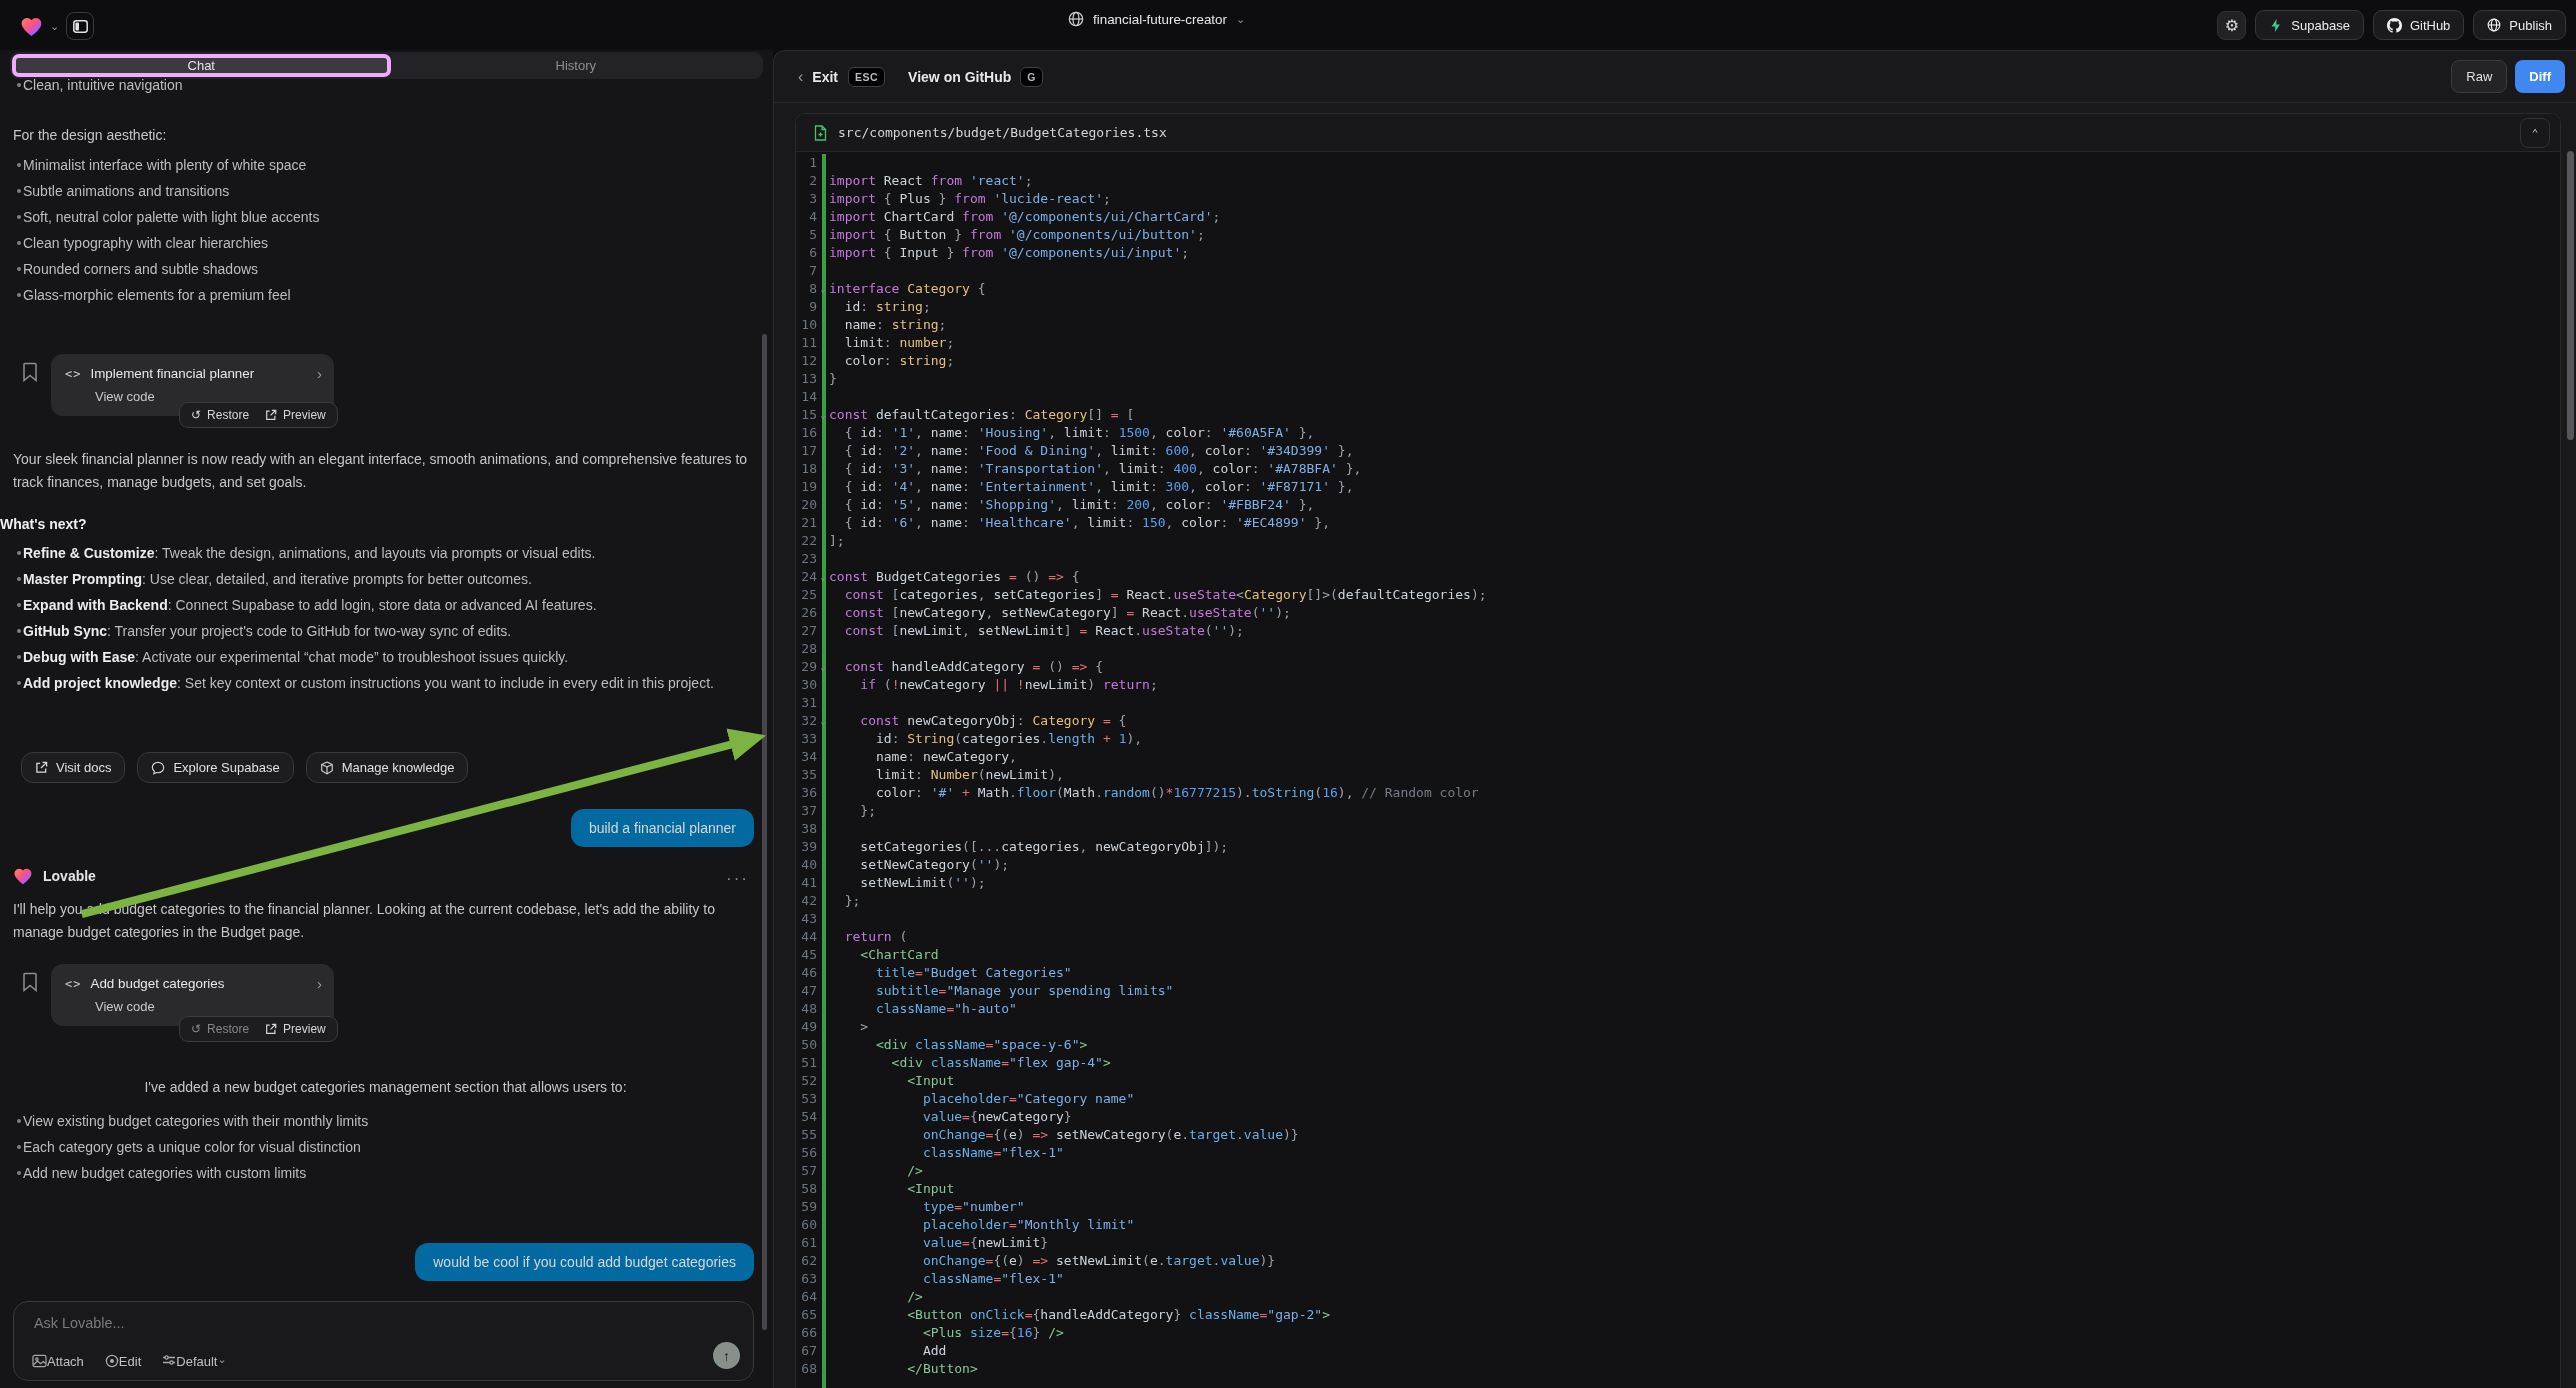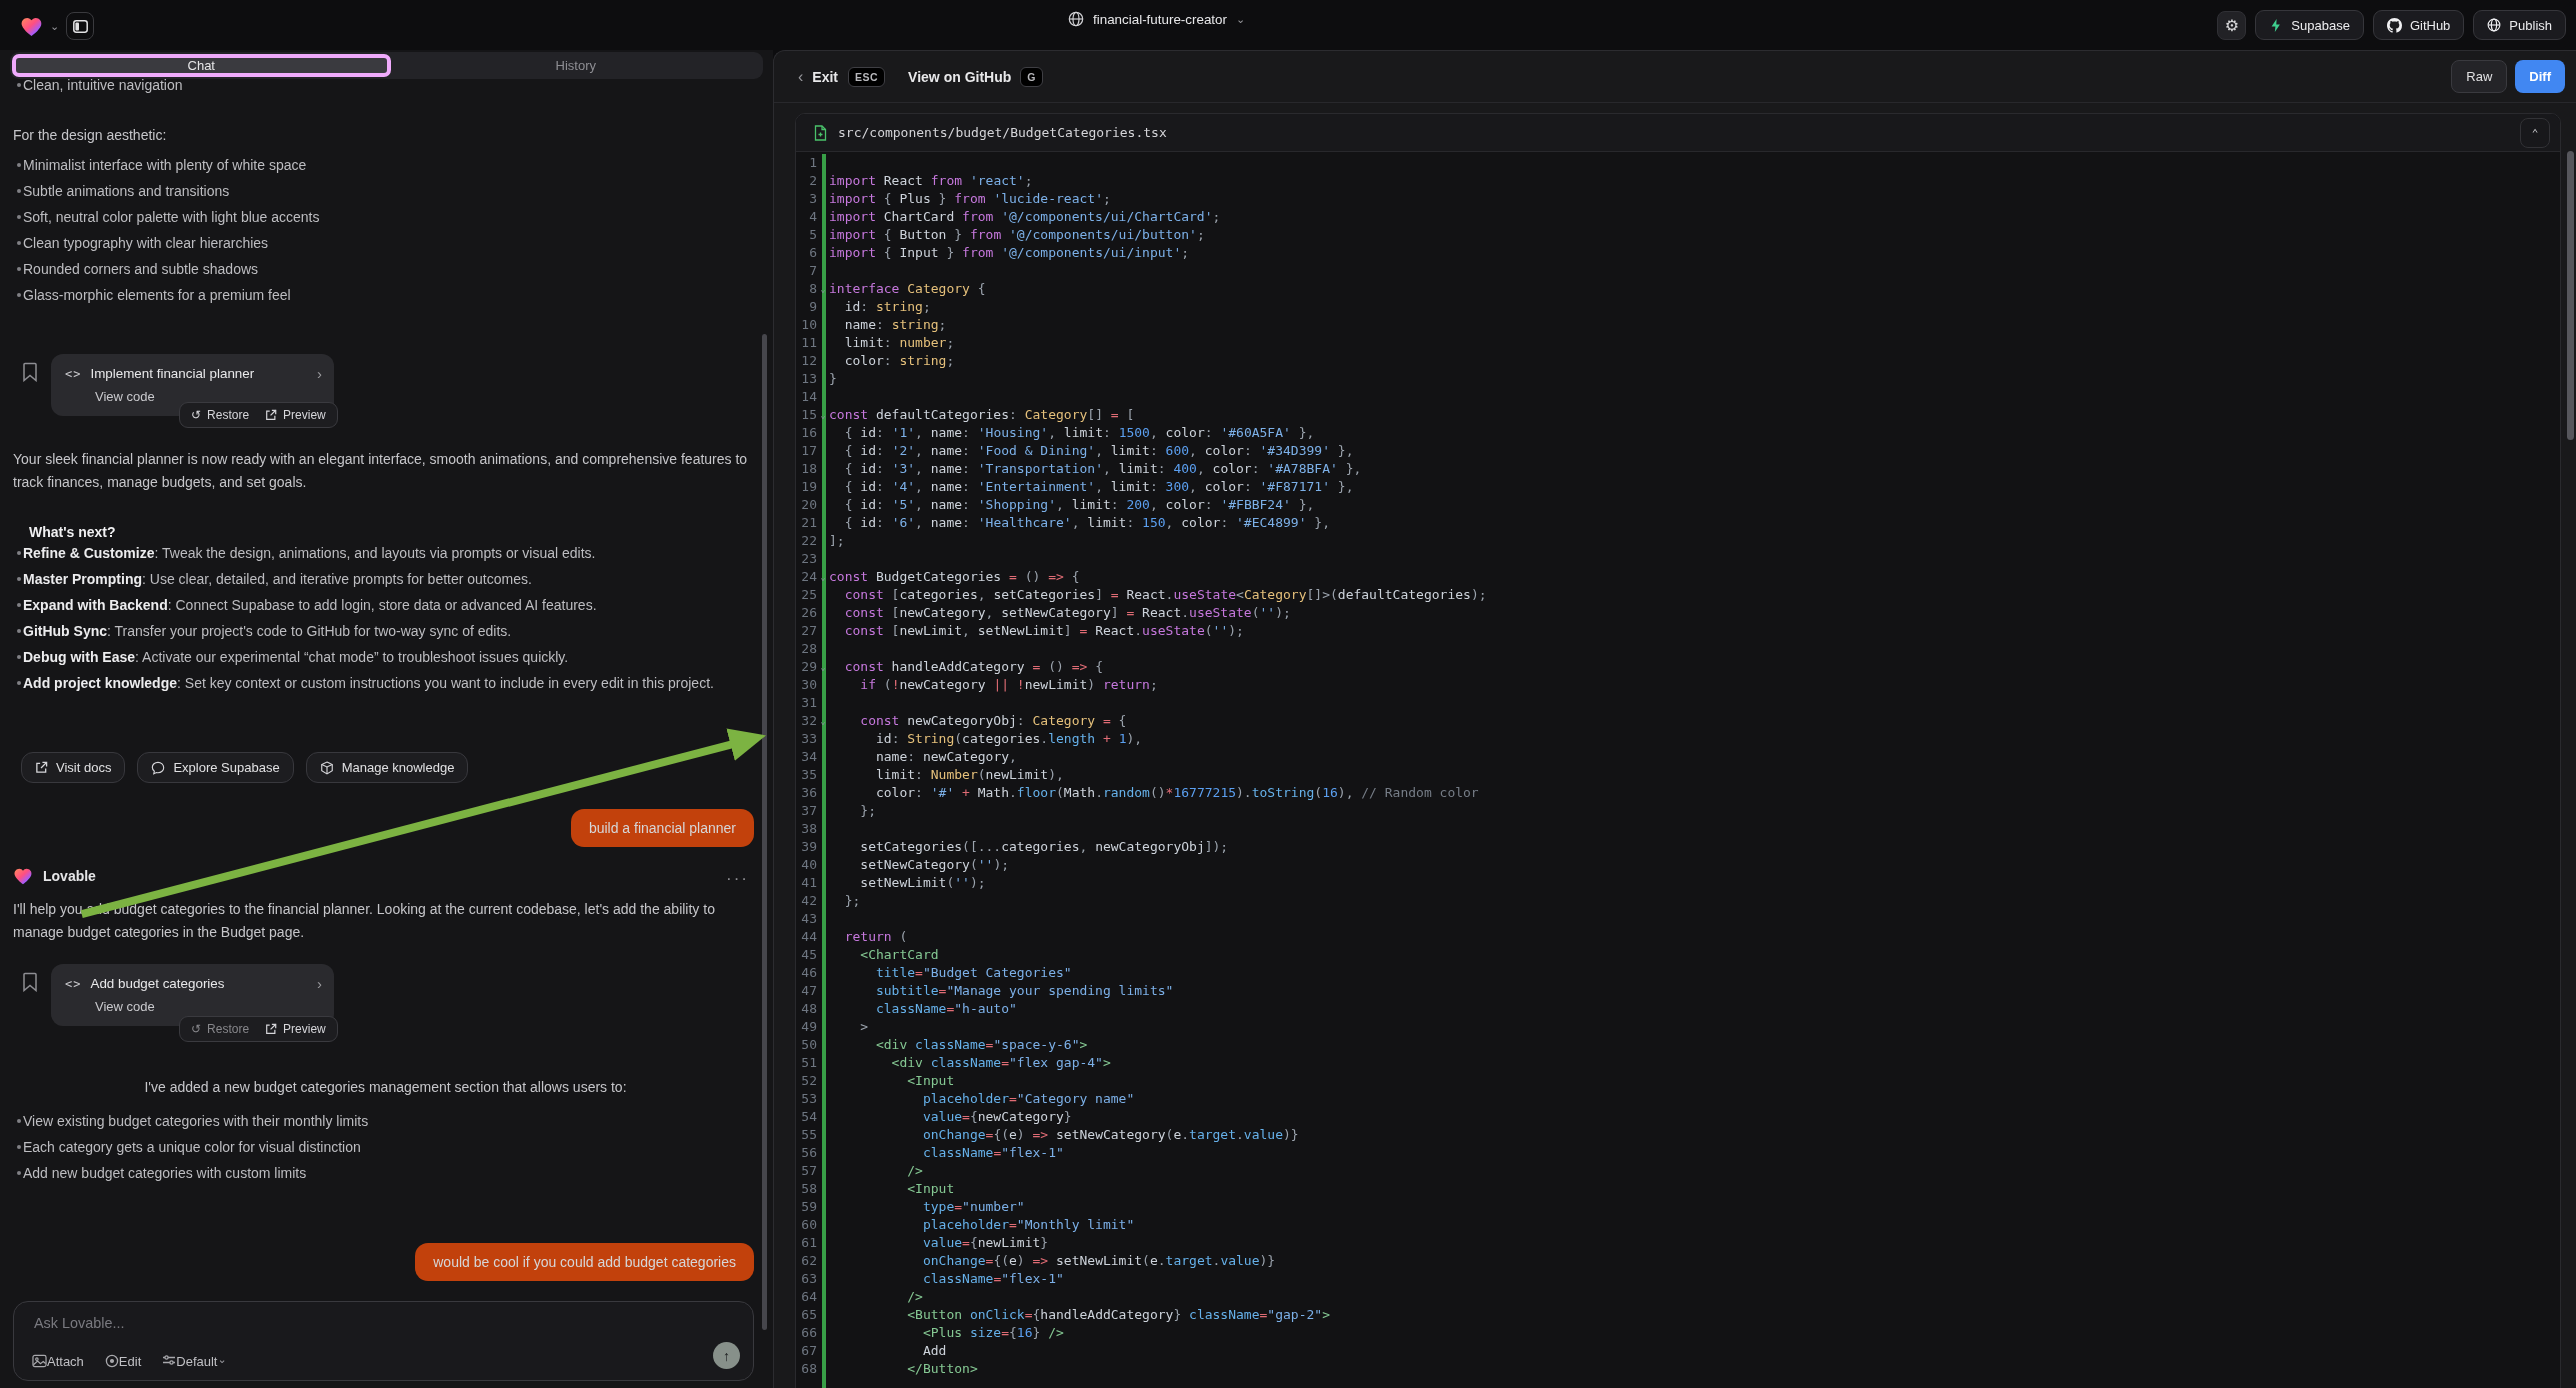--- a/index.html
+++ b/index.html
@@ -44,21 +44,21 @@
   .pill { position:absolute; height:26px; display:flex; align-items:center; gap:16px;
     background:#1d1d20; border:1px solid #3a3a3f; border-radius:9px; padding:0 11px;
     font-size:12px; color:#d6d6da; z-index:3;}
   .pill .it { display:flex; align-items:center; gap:6px;}
   .pill .muted { color:#87878b; }
 
   .actions { position:absolute; display:flex; gap:12px;}
   .act-btn { height:31px; display:flex; align-items:center; gap:8px; padding:0 13px;
     background:#1d1d20; border:1px solid #38383d; border-radius:12px; color:#e0e0e2; font-size:13px;}
 
-  .bubble { position:absolute; right:19px; background:#c2410c; border-radius:13px;
+  .bubble { position:absolute; right:19px; background:#0369a1; border-radius:13px;
     padding:11px 18px; color:#d6d6d8; font-size:14px; white-space:nowrap;}
 
   .lov-row { position:absolute; display:flex; align-items:center; gap:10px; color:#e6e6e8; font-size:14px; font-weight:600;}
   .dots { position:absolute; color:#8e8e93; font-size:17px; letter-spacing:2px;}
 
   #composer { position:absolute; left:13px; top:1251px; width:741px; height:80px;
     background:#19191c; border:1px solid #39393e; border-radius:15px;}
   #composer .ph { position:absolute; left:20px; top:13px; color:#7a7a80; font-size:14.4px;}
   .comp-row { position:absolute; left:18px; bottom:11px; display:flex; align-items:center; gap:21px;
     color:#c0c0c4; font-size:13px;}
@@ -244,21 +244,21 @@
             <path d="M8 1.5h4.5V6"></path>
             <path d="M12.5 1.5 6.5 7.5"></path>
         </svg>
       </span>
       <span>Preview</span>
     </span>
   </div>
 
   <div class="p" style="left:13px; top:398px; width:739px;">Your sleek financial planner is now ready with an elegant interface, smooth animations, and comprehensive features to track finances, manage budgets, and set goals.</div>
 
-  <div class="h" style="left:29px; top:466px;margin-top:8px;">What's next?</div>
+  <div class="h" style="left:0; top:466px;">What's next?</div>
 
   <ul class="blist" id="next-list" style="left:13px; top:490px; width:745px;">
       <li>
         <span class="dot"></span>
         <span><b>Refine &amp; Customize</b><span>: Tweak the design, animations, and layouts via prompts or visual edits.</span></span>
       </li>
       <li>
         <span class="dot"></span>
         <span><b>Master Prompting</b><span>: Use clear, detailed, and iterative prompts for better outcomes.</span></span>
       </li>

